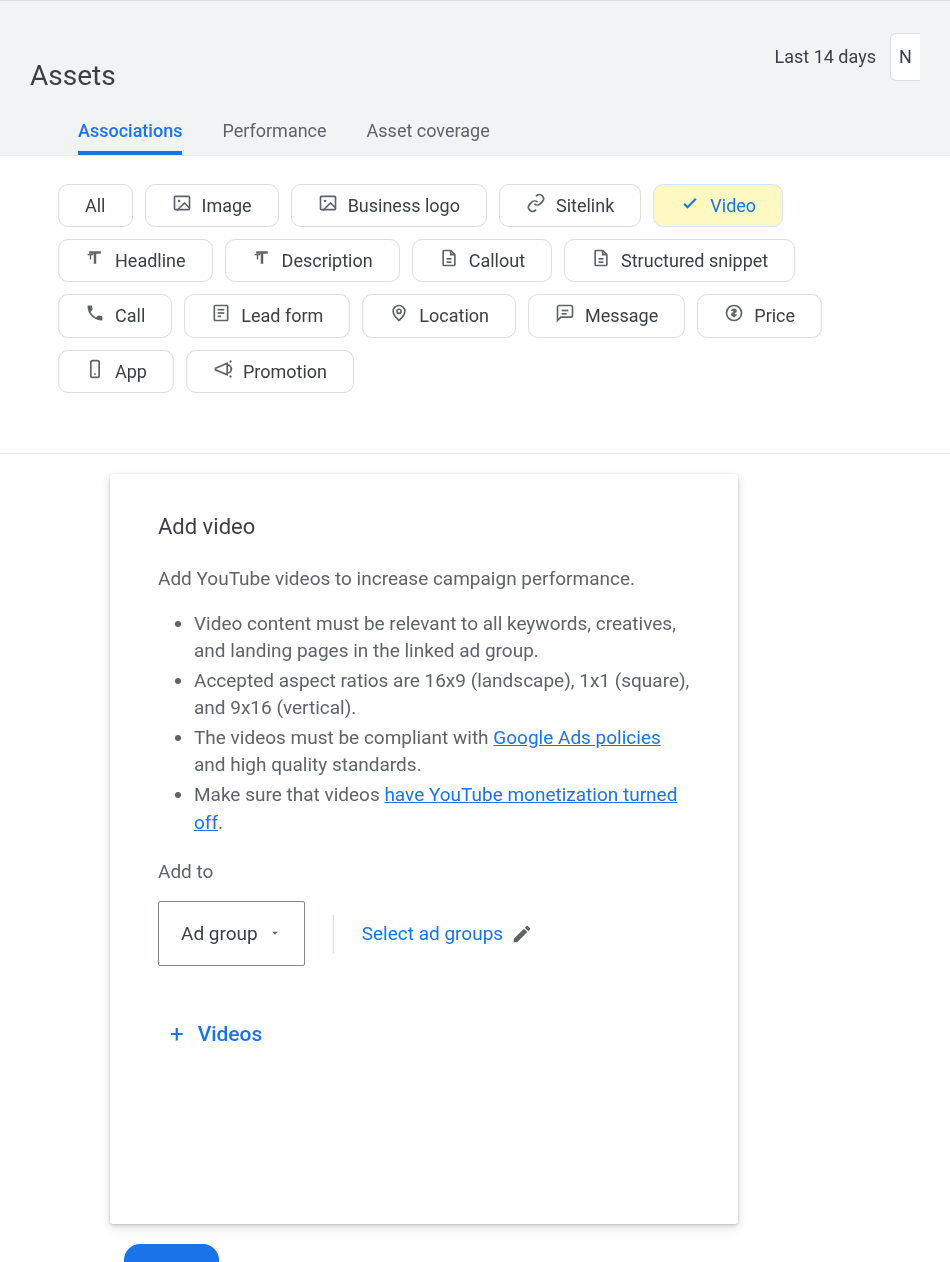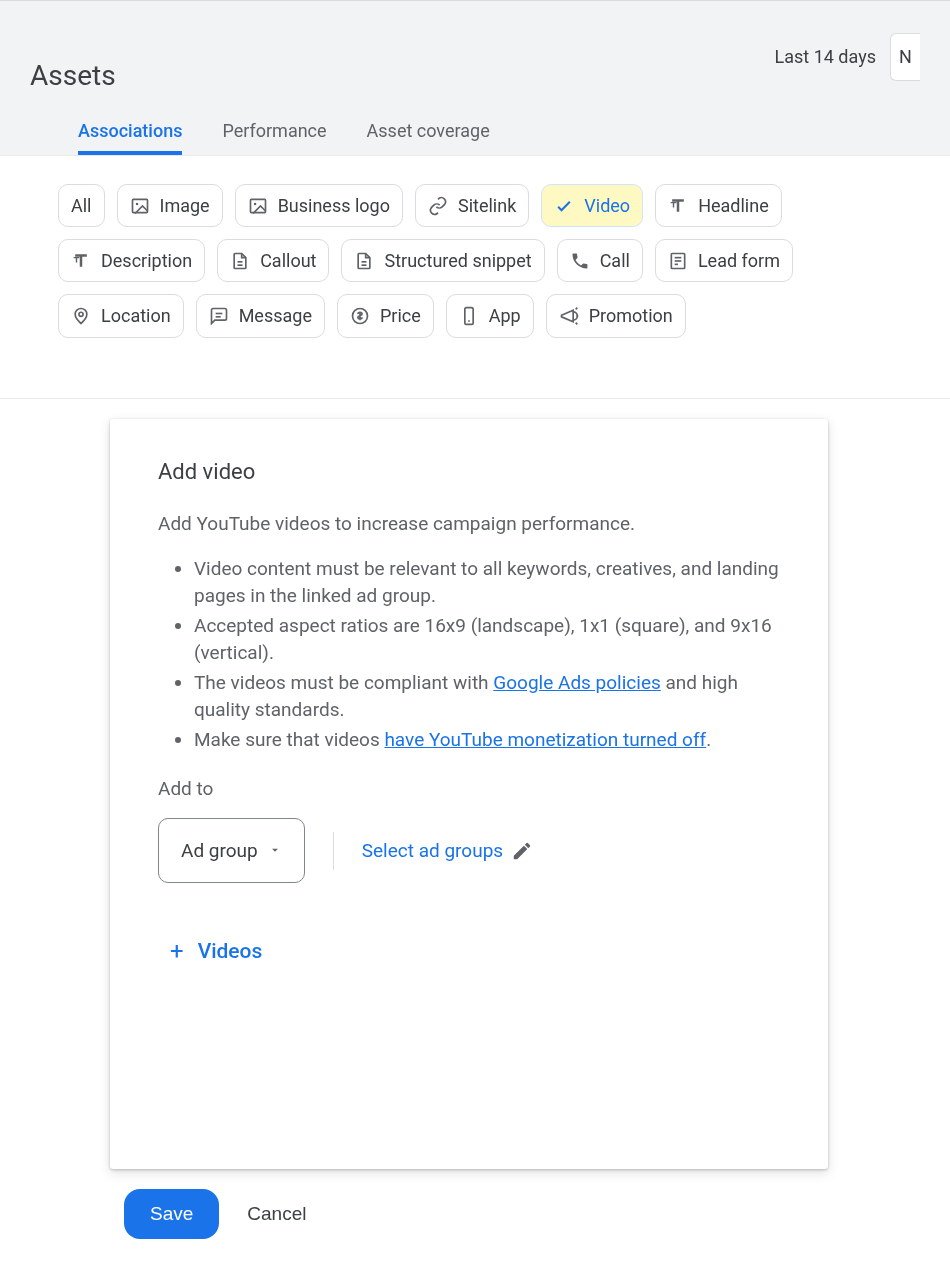--- a/index.html
+++ b/index.html
@@ -70,28 +70,28 @@
     border-bottom: 1px solid #e8eaed;
     padding: 28px 30px 60px 58px;
   }
   .chips {
     display: flex;
     flex-wrap: wrap;
     gap: 12px;
   }
   .chip {
     display: inline-flex;
-    align-items: center;
+    align-items: flex-start;
     gap: 10px;
     border: 1px solid #dadce0;
     border-radius: 10px;
     background: #fff;
     color: #3c4043;
     font-size: 18px;
-    padding: 8px 12px;
+    padding: 8px 26px;
     cursor: pointer;
     line-height: 1.4;
   }
   .chip.selected {
     background: #fef9c3;
     border-color: #d2e3fc;
     color: #1a73e8;
   }
   .chip .icon {
     display: inline-flex;
@@ -101,21 +101,21 @@
     height: 20px;
     color: #5f6368;
   }
   .chip.selected .icon { color: #1a73e8; }
   .chip svg { width: 20px; height: 20px; }
   .lower {
     background: #fff;
     padding: 20px 0 28px 0;
   }
   .card {
-    width: 718px;
+    width: 628px;
     margin: 0 0 0 110px;
     background: #fff;
     box-shadow: 0 1px 3px rgba(60,64,67,0.3), 0 4px 12px rgba(60,64,67,0.15);
     border-radius: 3px;
     padding: 40px 48px 50px 48px;
     min-height: 750px;
   }
   .card-title {
     font-size: 22px;
     color: #3c4043;
@@ -146,21 +146,21 @@
     color: #5f6368;
     margin: 12px 0 18px 0;
   }
   .addto-row {
     display: flex;
     align-items: center;
     gap: 28px;
   }
   .select-box {
     border: 1px solid #80868b;
-    border-radius: 10px;
+    border-radius: 2px;
     padding: 20px 22px;
     display: inline-flex;
     align-items: center;
     gap: 10px;
     font-size: 19px;
     color: #3c4043;
     cursor: pointer;
   }
   .divider-v {
     width: 1px;

